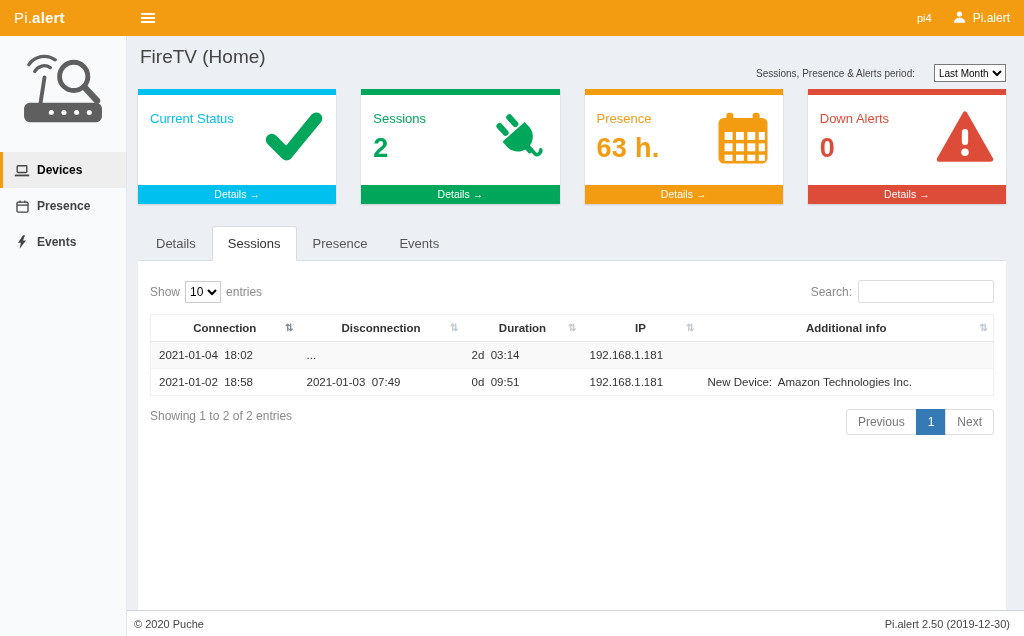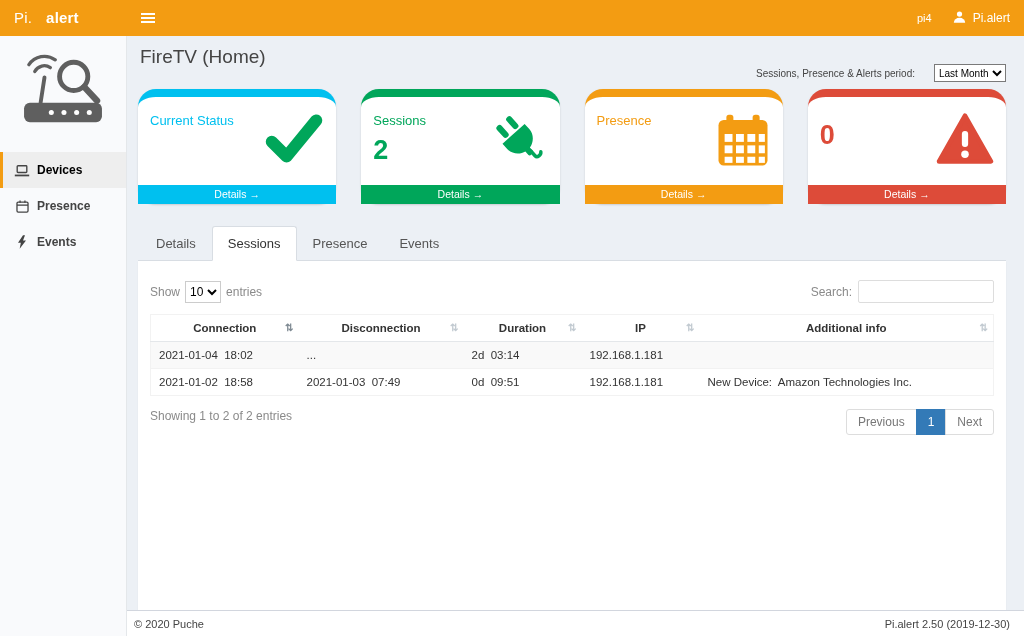--- a/index.html
+++ b/index.html
@@ -5,21 +5,21 @@
   * { box-sizing: border-box; }
   html,body { margin:0; padding:0; }
   body {
     width:1024px; height:636px; position:relative; overflow:hidden;
     background:#ecf0f5; font-family:"Liberation Sans", sans-serif; color:#333;
   }
 
   
   .navbar { position:absolute; top:0; left:0; right:0; height:36px; background:#f39c12; color:#fff; display:flex; align-items:center; z-index:20; }
   .brand { width:127px; height:36px; line-height:36px; padding-left:14px; font-size:15px; letter-spacing:.2px; cursor:pointer; }
-  .brand b { font-weight:700;margin-left:14px; }
+  .brand b { font-weight:700; }
   .hamburger { width:42px; height:36px; display:flex; align-items:center; justify-content:center; cursor:pointer; }
   .hamburger-bars { width:14px; height:2px; background:#fff; box-shadow:0 -4px 0 #fff, 0 4px 0 #fff; }
   .nav-right { margin-left:auto; display:flex; align-items:center; gap:20px; padding-right:14px; }
   .hostname { font-size:11px; }
   .user-menu { display:flex; align-items:center; gap:6px; font-size:12px; cursor:pointer; }
 
   
   .sidebar { position:absolute; top:36px; left:0; width:127px; bottom:0; background:#f9fafc; border-right:1px solid #e4e7ea; z-index:10; }
   .logo-wrap { padding:18px 8px 14px; display:flex; justify-content:center; }
   .menu { margin-top:10px; }
@@ -29,21 +29,21 @@
 
   
   .content { position:absolute; left:127px; top:36px; right:0; bottom:26px; padding:8px 18px 0 11px; overflow:hidden; }
   .content-header { position:relative; height:36px; }
   .page-title { font-size:19px; font-weight:400; color:#444; margin:2px 0 0 2px; }
   .period { position:absolute; right:0; top:18px; font-size:10px; color:#444; display:flex; align-items:center; gap:19px; }
   .period select { font-size:10px; height:18px; border:1px solid #7a7a7a; background:#fff; font-family:"Liberation Sans", sans-serif; }
 
   
   .cards { display:flex; gap:25px; margin-top:7px; }
-  .card { flex:1; background:#fff; position:relative; height:115px; border-top:8px solid #8b5cf6; box-shadow:0 1px 2px rgba(0,0,0,.15);border-radius:18px; }
+  .card { flex:1; background:#fff; position:relative; height:115px; border-top:6px solid #8b5cf6; box-shadow:0 1px 2px rgba(0,0,0,.15); }
   .card .inner { padding:16px 12px 0; }
   .card .title { font-size:13px; }
   .card .value { font-size:27px; font-weight:700; margin-top:7px; letter-spacing:.3px; }
   .card .icon { position:absolute; top:16px; right:12px; }
   .card .footer-link { position:absolute; bottom:0; left:0; right:0; height:19px; line-height:19px; text-align:center; color:#fff; font-size:10.5px; cursor:pointer; }
   .card .footer-link .arrow::after { content:" →"; font-weight:700; }
 
   .card.c-info    { border-top-color:#00c0ef; }
   .card.c-info    .title, .card.c-info .value { color:#00c0ef; }
   .card.c-info    .footer-link { background:#00c0ef; }
@@ -212,20 +212,21 @@
         </svg>
       </span>
       <div class="footer-link">
         <span>Details</span><span class="arrow"></span>
       </div>
     </div>
 
     <div class="card c-warning">
       <div class="inner">
         <div class="title">Presence</div>
+        <div class="value">63 h.</div>
       </div>
       <span class="icon">
         <svg width="56" height="56" viewBox="0 0 64 64" fill="#f39c12">
           <rect x="13" y="2" width="8" height="13" rx="3"></rect>
           <rect x="43" y="2" width="8" height="13" rx="3"></rect>
           <rect x="4" y="8" width="56" height="52" rx="6"></rect>
           <g fill="#fff">
             <rect x="11" y="24" width="9" height="9"></rect>
               <rect x="24" y="24" width="9" height="9"></rect>
               <rect x="37" y="24" width="9" height="9"></rect>
@@ -241,20 +242,21 @@
           </g>
         </svg>
       </span>
       <div class="footer-link">
         <span>Details</span><span class="arrow"></span>
       </div>
     </div>
 
     <div class="card c-danger">
       <div class="inner">
+        <div class="title">Down Alerts</div>
         <div class="value">0</div>
       </div>
       <span class="icon">
         <svg width="58" height="52" viewBox="0 0 64 58">
             <path d="M32 3 L61 54 H3 Z" fill="#dd4b39" stroke="#dd4b39" stroke-width="5" stroke-linejoin="round"></path>
             <g fill="#fff">
               <rect x="28.5" y="20" width="7" height="18" rx="3.4"></rect>
               <circle cx="32" cy="46" r="4.2"></circle>
             </g>
           </svg>

